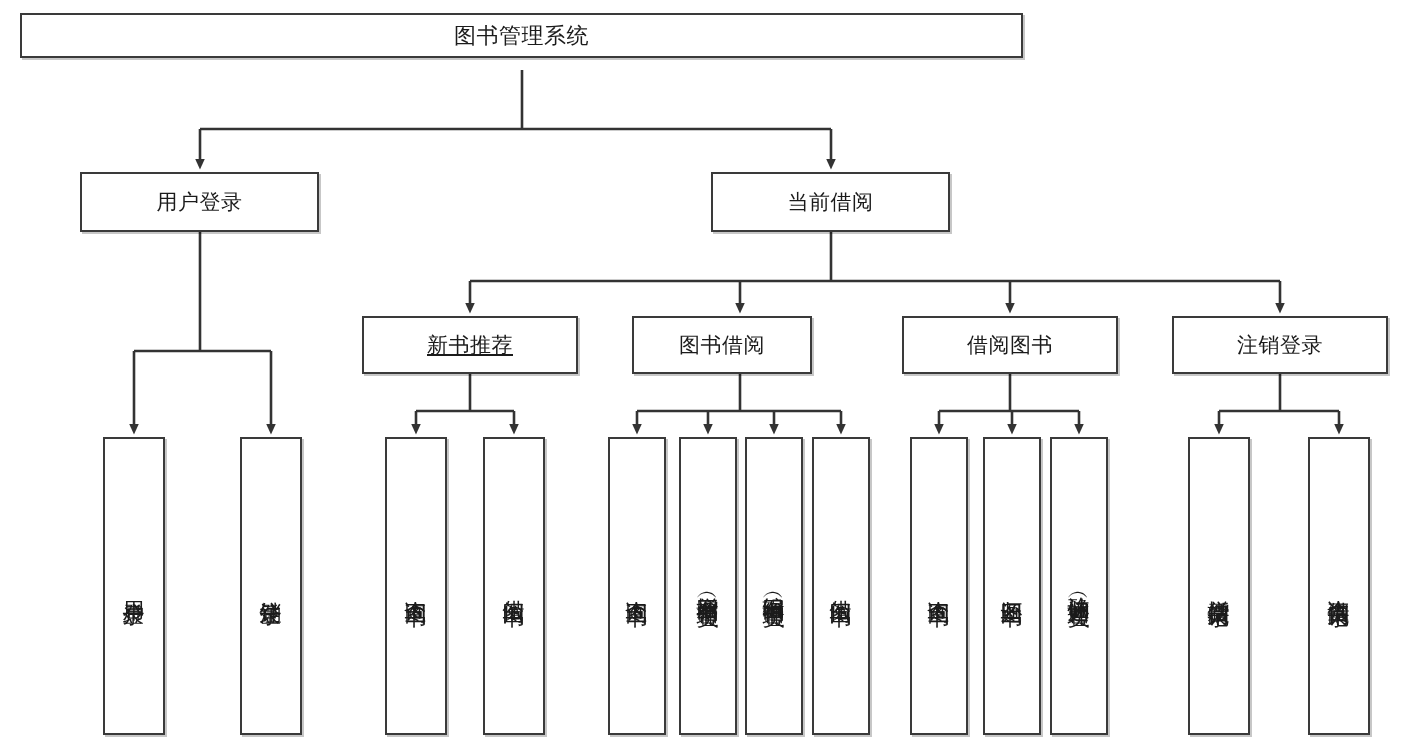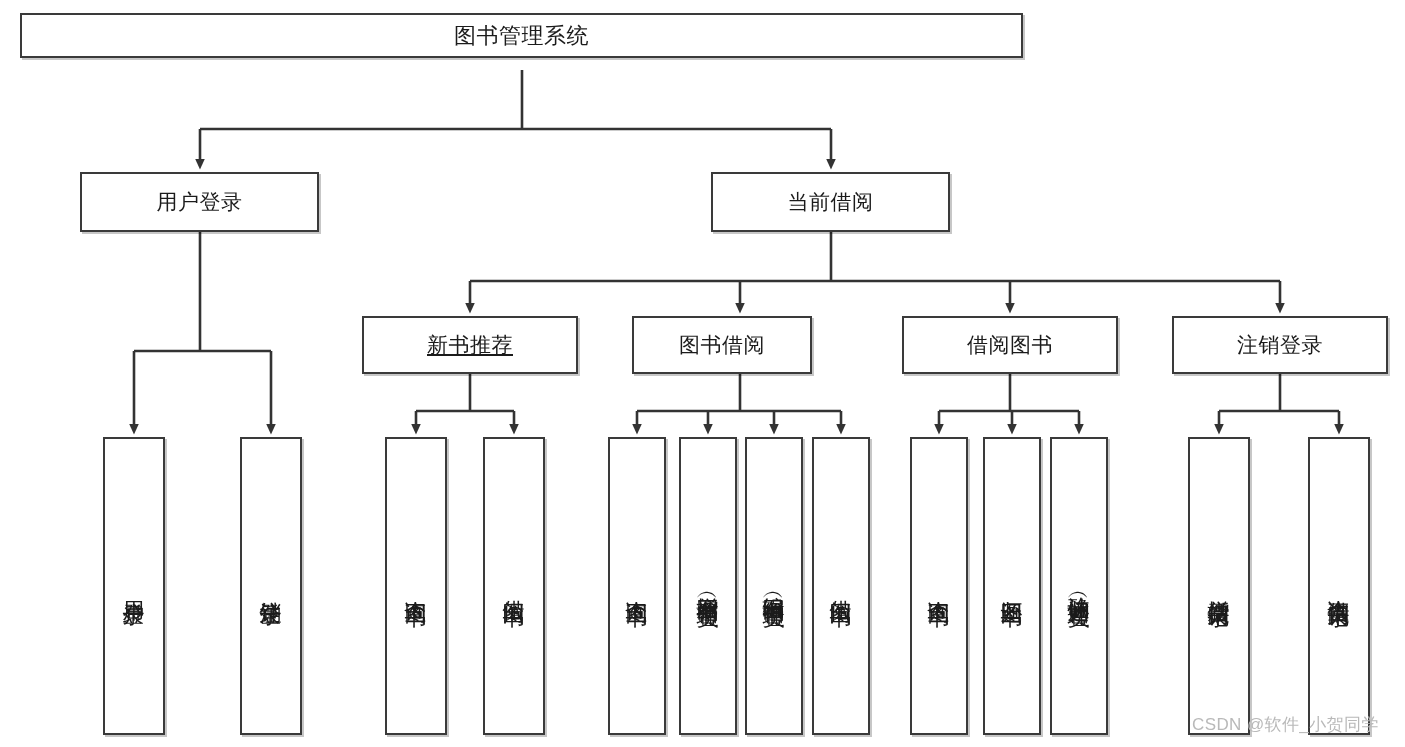--- a/index.html
+++ b/index.html
@@ -169,15 +169,14 @@
         <span class="label">确认归还（管理员）</span>
       </div>
       <div class="node vert" style="left: 1188px; top: 437px; width: 62px; height: 298px;">
         <span class="label">新增借阅记录</span>
       </div>
       <div class="node vert" style="left: 1308px; top: 437px; width: 62px; height: 298px;">
         <span class="label">查询借阅记录</span>
       </div>
     </div>
 
-  <div id="watermark" style="left: 1192px; top: 713px;">CSDN @软件_小贺同学</div>
 
 </div>
 
 </body></html>

